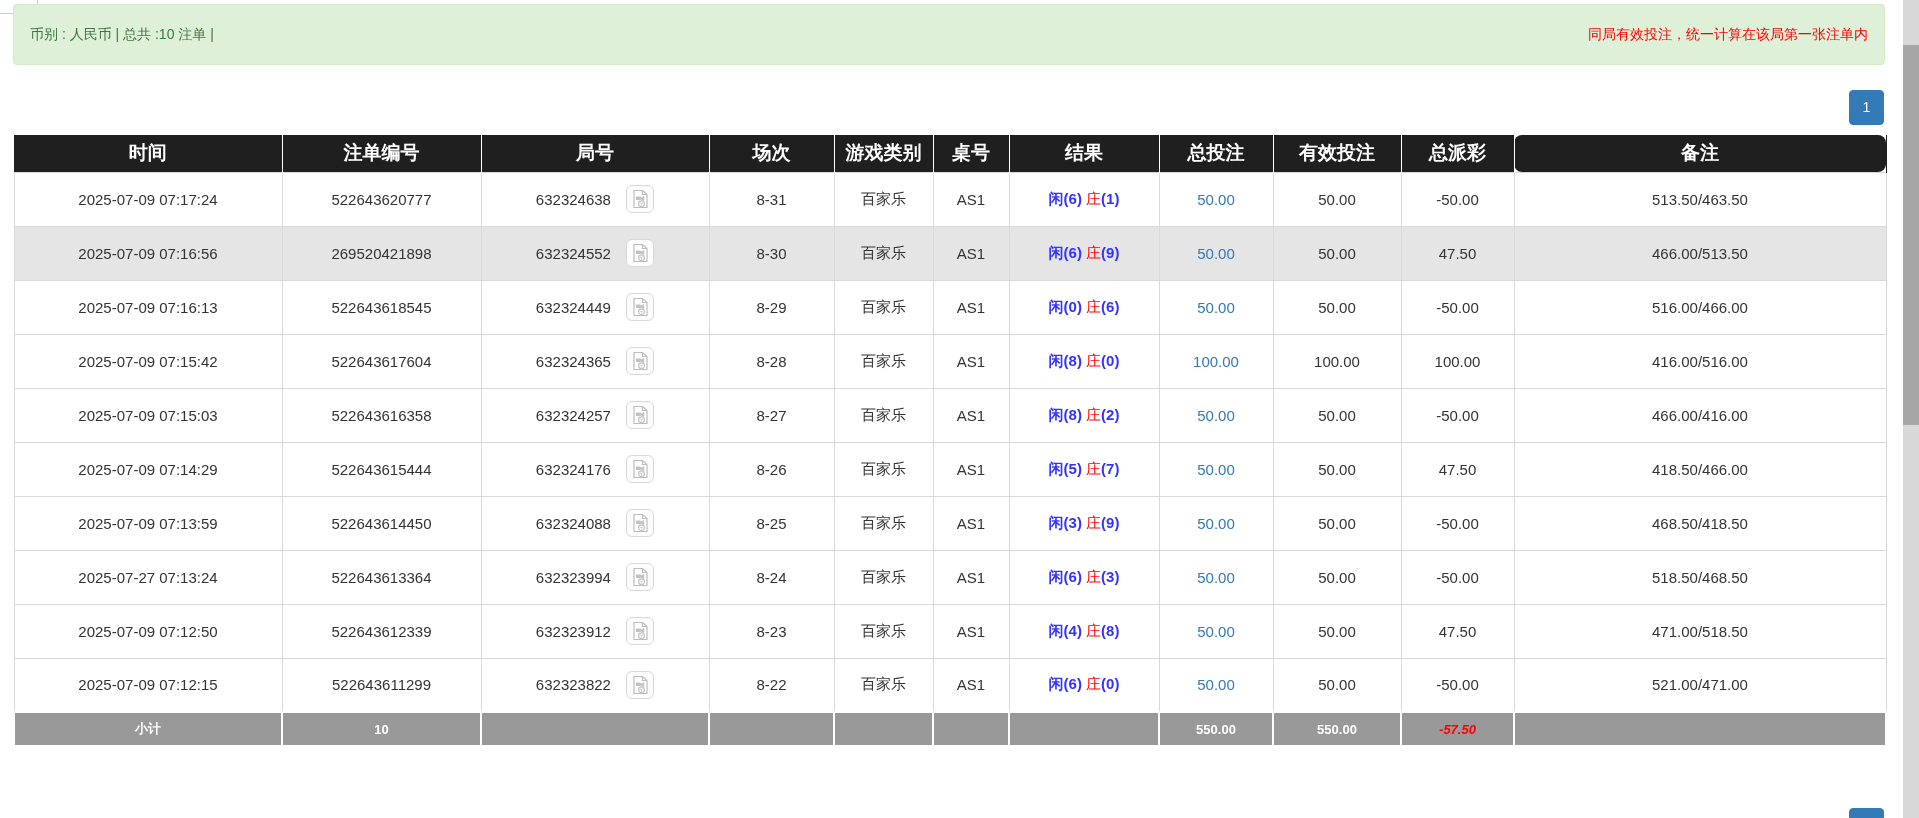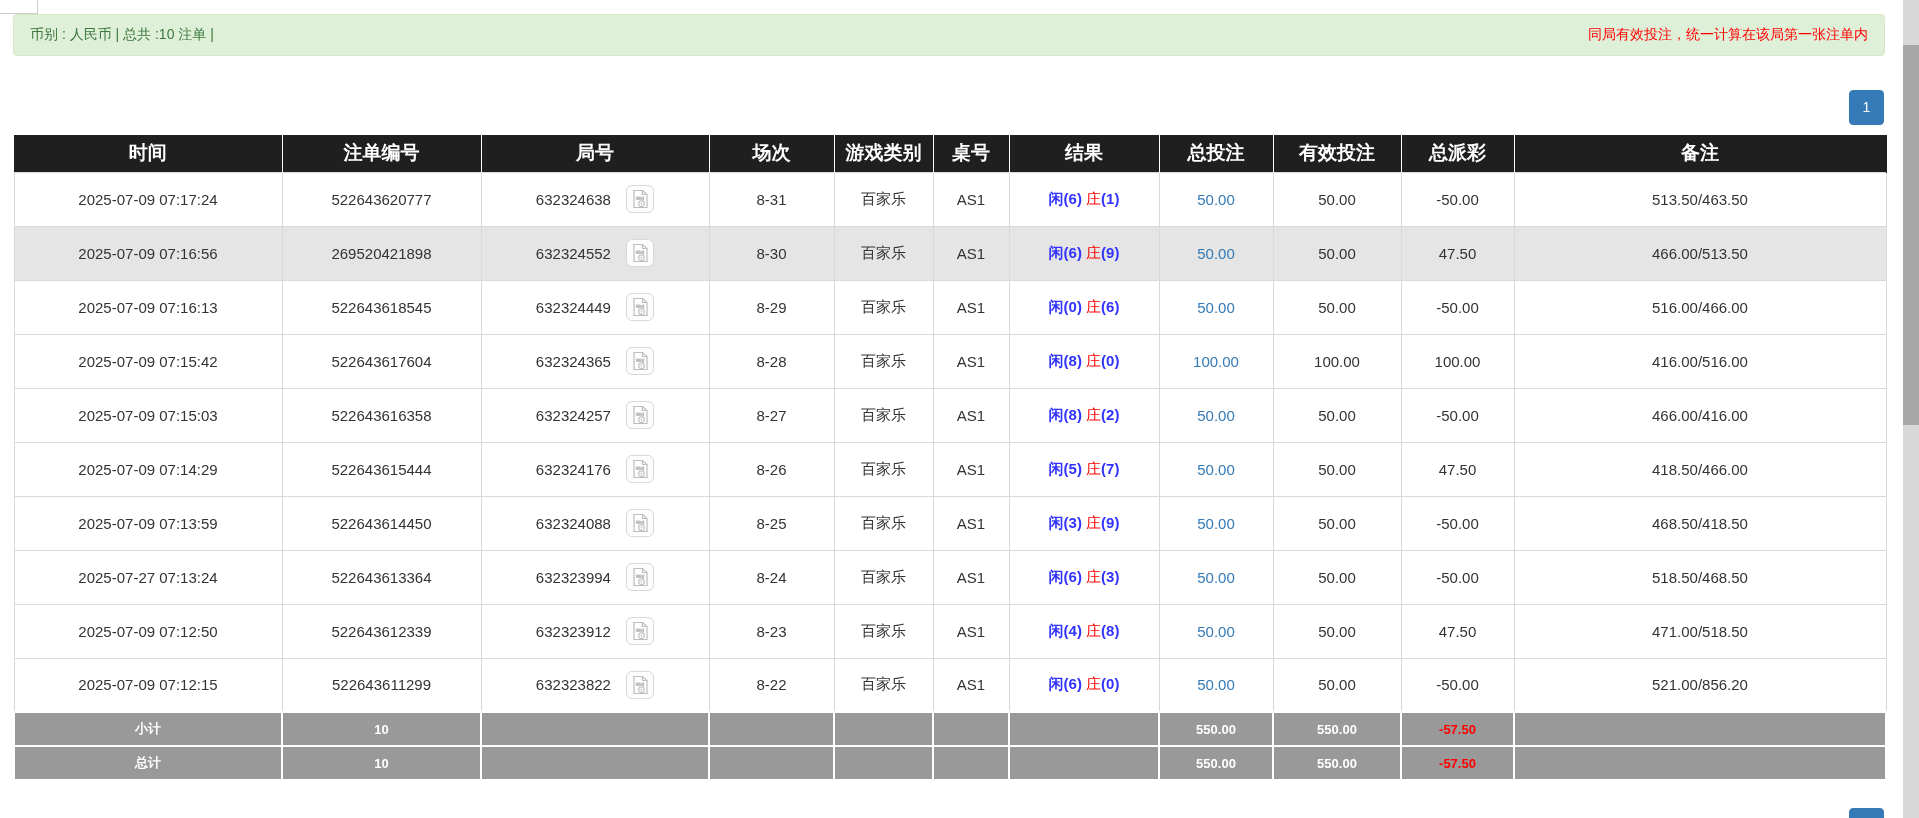--- a/index.html
+++ b/index.html
@@ -5,53 +5,53 @@
   * { margin:0; padding:0; box-sizing:border-box; }
   html,body { width:1919px; height:818px; overflow:hidden; background:#fff;
     font-family:"Liberation Sans","DejaVu Sans",sans-serif; }
   body { position:relative; }
 
   
   .v-line { position:absolute; left:37px; top:0; width:1px; height:13px; background:#ccc; }
   .h-line { position:absolute; left:0; top:13px; width:38px; height:1px; background:#ccc; }
 
   
-  .banner { position:absolute; left:13px; top:14px; width:1872px; height:42px;
+  .banner { position:absolute; left:13px; top:4px; width:1872px; height:61px;
     background:#dff0d8; border:1px solid #d6e9c6; border-radius:4px;
     display:flex; align-items:center; justify-content:space-between;
     padding:0 16px; font-size:14px; }
   .banner .left  { color:#3c763d; }
   .banner .warn  { color:#ff0000; }
 
   
   .page-btn { position:absolute; left:1849px; width:35px; height:35px;
     background:#337ab7; color:#fff; border:1px solid #337ab7; border-radius:4px;
     font-size:14px; text-align:center; line-height:33px; cursor:pointer; }
   .page-btn.top { top:90px; }
   .page-btn.bottom { top:808px; }
 
   
   table.records { position:absolute; left:13px; top:135px; width:1872px;
     border-collapse:collapse; table-layout:fixed; }
   table.records th { background:#1f1f1f; color:#fff; font-size:19px; font-weight:bold;
     height:37px; border-right:1px solid #fff; text-align:center; }
-  table.records th:last-child { border-right:1px solid #1f1f1f; }
+  table.records th:last-child { border-right:1px solid #1f1f1f;border-radius:8px; }
   table.records td { height:54px; border:1px solid #d9d9d9; background:#fff;
     text-align:center; vertical-align:middle; font-size:15px; color:#333; }
   tr.hl td { background:#e5e5e5; }
   .blue { color:#3333ff;font-weight:bold; }
   .red  { color:#ff0000; }
   .bet-link { color:#337ab7; cursor:pointer; text-decoration:none; }
   .round-cell span.num { margin-right:11px; vertical-align:middle; }
   .video-btn { width:28px; height:28px; border:1px solid #d8d8d8; border-radius:6px;
     background:#fdfdfd; display:inline-flex; align-items:center; justify-content:center;
     cursor:pointer; vertical-align:middle; }
   tr.summary td { background:#999999; color:#fff; font-weight:bold; height:34px;
     border:2px solid #fff; font-size:13px; }
-  tr.summary td.neg { color:#ff0000; }
+  tr.summary td.neg { color:#ff0000;font-style:italic; }
   td.neg { color:#ff0000; }
 
   
   .scrollbar { position:absolute; right:0; top:0; width:16px; height:818px; background:#d8d8d8; }
   .scrollbar .thumb { position:absolute; left:0; top:45px; width:16px; height:380px; background:#a6a6a6; }
 </style>
 </head>
 <body>
 
 <div class="v-line"></div>
@@ -375,48 +375,35 @@
     </span>
   </button>
 </td>
         <td>8-22</td>
         <td>百家乐</td>
         <td>AS1</td>
         <td><span class="blue">闲(6)</span> <span class="red">庄</span><span class="blue">(0)</span></td>
         <td><a class="bet-link">50.00</a></td>
         <td>50.00</td>
         <td class="neg">-50.00</td>
-        <td>521.00/856.20</td>
+        <td>521.00/471.00</td>
       </tr>
       <tr class="summary">
         <td>小计</td>
         <td>10</td>
         <td></td>
         <td></td>
         <td></td>
         <td></td>
         <td></td>
         <td>550.00</td>
         <td>550.00</td>
         <td class="neg">-57.50</td>
         <td></td>
       </tr>
-      <tr class="summary">
-        <td>总计</td>
-        <td>10</td>
-        <td></td>
-        <td></td>
-        <td></td>
-        <td></td>
-        <td></td>
-        <td>550.00</td>
-        <td>550.00</td>
-        <td class="neg">-57.50</td>
-        <td></td>
-      </tr>
     </tbody>
 </table>
 
 <div class="page-btn bottom">1</div>
 
 <div class="scrollbar">
   <div class="thumb"></div>
 </div>
 
 </body></html>

